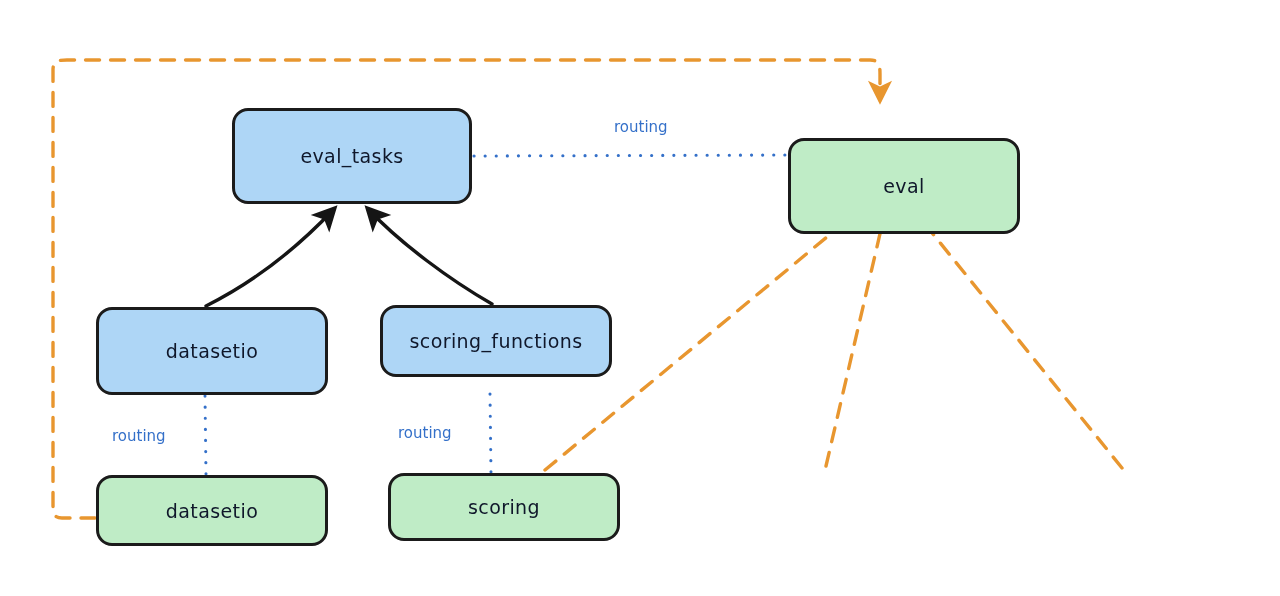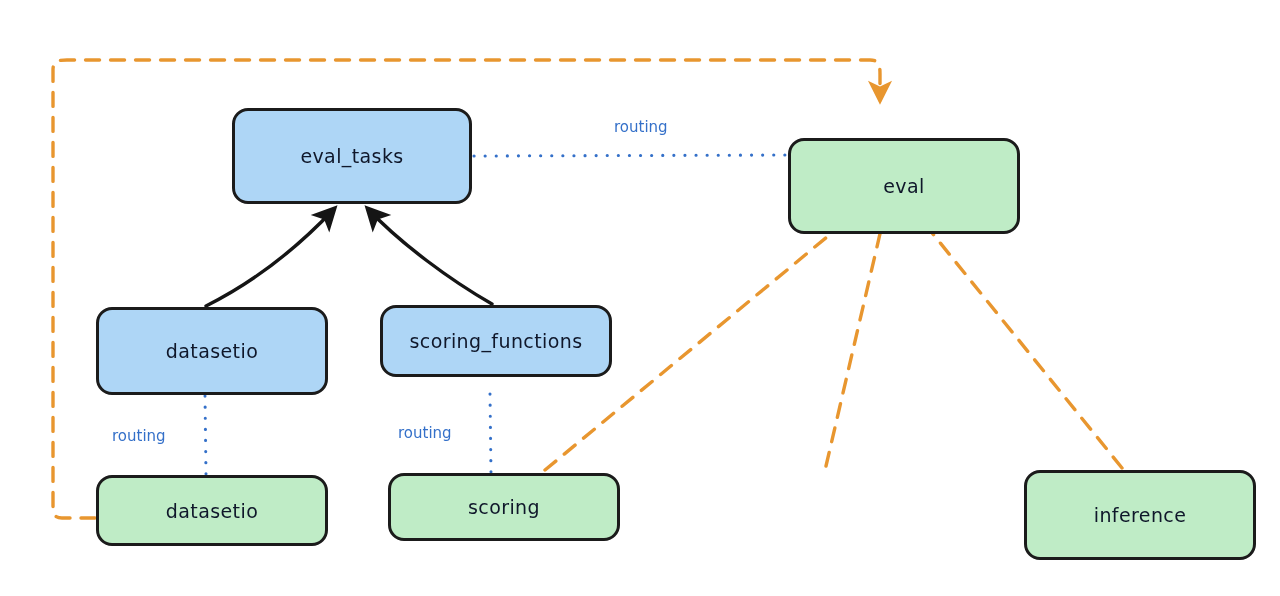--- a/index.html
+++ b/index.html
@@ -131,17 +131,14 @@
 
   <div class="node green" style="left:96px; top:475px; width:232px; height:71px;">
     <span class="node-label">datasetio</span>
   </div>
 
   <div class="node green" style="left:388px; top:473px; width:232px; height:68px;">
     <span class="node-label">scoring</span>
   </div>
 
 
-  <div class="node green" style="left:1024px; top:470px; width:232px; height:90px;">
-    <span class="node-label">inference</span>
-  </div>
 
 </div>
 
 </body></html>

